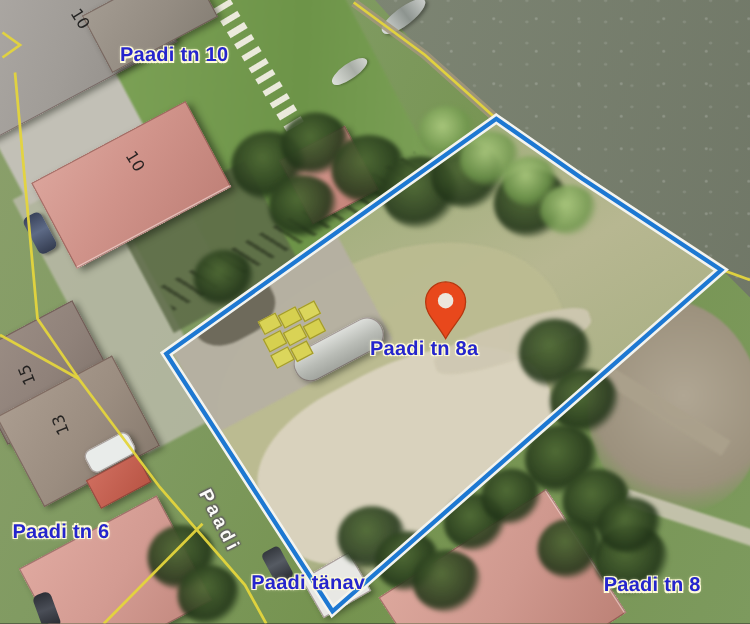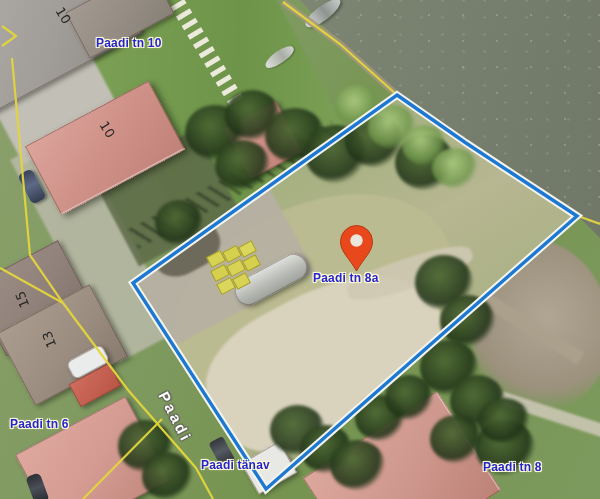--- a/index.html
+++ b/index.html
@@ -22,21 +22,21 @@
   #water-speckle{position:absolute; inset:0;
     clip-path:polygon(300px 0,600px 0,600px 238px,578px 216px,466px 143px,397px 95px,340px 44px);
     background-image:radial-gradient(rgba(255,255,255,.35) 1px, transparent 1.6px),
                      radial-gradient(rgba(255,255,255,.22) 1px, transparent 1.8px);
     background-size:34px 26px,21px 17px; background-position:4px 2px,12px 9px; opacity:.55;}
   
   #parcel{position:absolute; inset:0;
     clip-path:polygon(397px 95px,577px 216px,266px 489px,133px 283px);
     background:linear-gradient(150deg,#7d9a5e 0%,#9fae7a 35%,#b7b791 55%,#a3ad7e 80%,#8da065 100%);}
   
-  .addr{position:absolute; font-weight:bold; font-size:12px; letter-spacing:.2px; white-space:nowrap;
+  .addr{position:absolute; font-weight:bold; font-size:16px; letter-spacing:.2px; white-space:nowrap;
     color:var(--label,#2525cd);
     text-shadow:-1px -1px 0 var(--halo,#fffbd8),1px -1px 0 var(--halo,#fffbd8),-1px 1px 0 var(--halo,#fffbd8),
       1px 1px 0 var(--halo,#fffbd8),0 0 3px var(--halo,#fffbd8);}
   .hnum{position:absolute; font-family:"DejaVu Sans",sans-serif; font-size:13px; color:#141414; opacity:.88; white-space:nowrap;}
   #street-name{position:absolute; left:163px; top:384px; transform:rotate(63deg); transform-origin:0 50%;
     font-weight:bold; font-size:15px; letter-spacing:3px; color:#fcfcf8;
     text-shadow:-1px -1px 1px #63635f,1px -1px 1px #63635f,-1px 1px 1px #63635f,1px 1px 1px #63635f;}
   svg{position:absolute; inset:0; pointer-events:none;}
 </style>
 </head>
@@ -159,21 +159,21 @@
     <polygon points="397,95 466,143 577,216 266,489 133,283" fill="none" stroke="var(--casing,#f4f4ef)" stroke-width="7.5" stroke-linejoin="miter"></polygon>
     <polygon points="397,95 466,143 577,216 266,489 133,283" fill="none" stroke="var(--boundary,#1d78d2)" stroke-width="3.4" stroke-linejoin="miter"></polygon>
 
     <g style="pointer-events:auto;cursor:pointer;">
       <path d="M356.5 271 C349 257.5 340.5 252 340.5 241.5 a16 16 0 1 1 32 0 C372.5 252 364 257.5 356.5 271 Z" fill="var(--marker,#e8481c)" stroke="#b5370f" stroke-width="1"></path>
       <circle cx="356.5" cy="240.5" r="6.2" fill="#ece7dd"></circle>
     </g>
   </svg>
 
   <div class="addr" style="left:96px;top:36px;">Paadi tn 10</div>
-  <div class="addr" style="left:313px;top:271px;">Paadi tn 8a</div>
+  <div class="addr" style="left:296px;top:271px;">Paadi tn 8a</div>
   <div class="addr" style="left:10px;top:417px;">Paadi tn 6</div>
   <div class="addr" style="left:201px;top:458px;">Paadi tänav</div>
   <div class="addr" style="left:483px;top:460px;">Paadi tn 8</div>
   <div id="street-name">Paadi</div>
 
   <div class="hnum" style="left:55px;top:8px;transform:rotate(58deg);">10</div>
   <div class="hnum" style="left:99px;top:122px;transform:rotate(58deg);">10</div>
   <div class="hnum" style="left:14px;top:292px;transform:rotate(-112deg);">15</div>
   <div class="hnum" style="left:41px;top:332px;transform:rotate(-112deg);">13</div>
 

